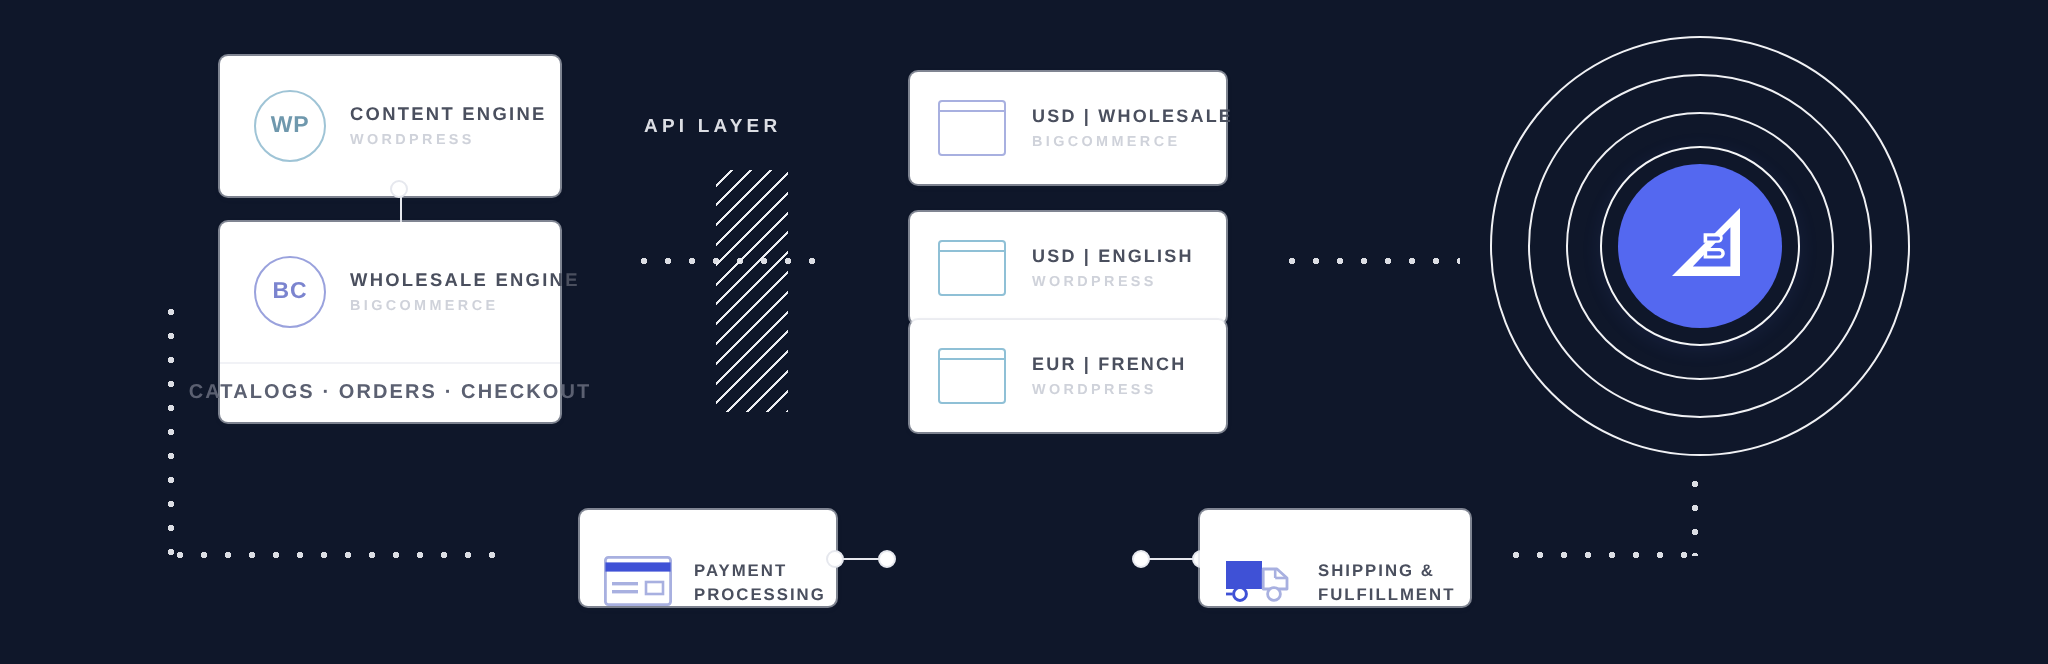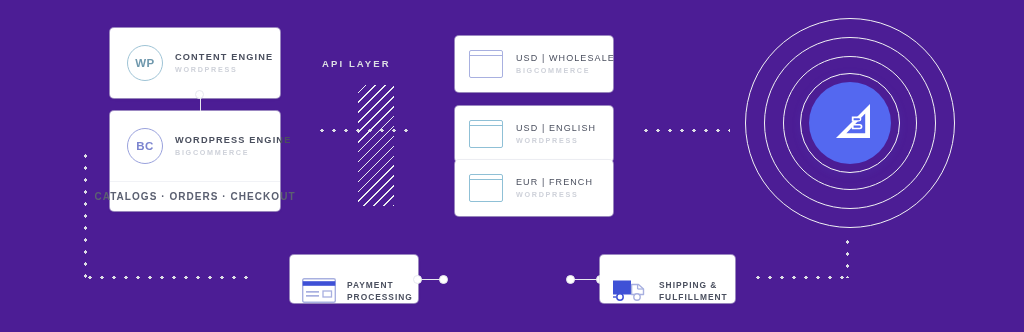--- a/index.html
+++ b/index.html
@@ -9,21 +9,21 @@
   }
   body {
     font-family: "Liberation Sans", sans-serif;
     -webkit-font-smoothing: antialiased;
   }
   #stage {
     position: relative;
     width: 1024px;
     height: 332px;
     overflow: hidden;
-    background: #4c1d95;
+    background: #0f172a;
   }
 
   
   .card {
     position: absolute;
     background: #ffffff;
     border-radius: 4px;
     box-shadow: 0 1px 3px rgba(60,64,80,0.10), 0 0 0 1px rgba(225,228,235,0.55);
     box-sizing: border-box;
   }
@@ -201,21 +201,21 @@
     left: 0; right: 0; top: 4px;
     height: 1.3px;
     background: #a8b0e0;
   }
   .window-icon.wp { border-color: #8fc0d6; }
   .window-icon.wp::before { background: #8fc0d6; }
 
   .store-text { margin-left: 13px; }
   .store-title {
     font-size: 9px;
-    font-weight: 400;
+    font-weight: 700;
     letter-spacing: 1.1px;
     color: #4a4f5e;
     white-space: nowrap;
     line-height: 1.25;
   }
   .store-sub {
     font-size: 7.2px;
     font-weight: 700;
     letter-spacing: 1.7px;
     color: #cfd2da;
@@ -327,21 +327,21 @@
   <div id="engine-link">
     <div class="bar"></div>
     <div class="node-dot" style="left:1px; top:0px;"></div>
     <div class="node-dot" style="left:1px; top:35px;"></div>
   </div>
 
   <div class="card" id="commerce-engine-card">
     <div class="engine-row">
       <div class="engine-circle bc">BC</div>
       <div class="engine-text">
-        <div class="engine-title">WORDPRESS ENGINE</div>
+        <div class="engine-title">WHOLESALE ENGINE</div>
         <div class="engine-sub">BIGCOMMERCE</div>
       </div>
     </div>
     <div class="card-divider"></div>
     <div class="catalog-line">CATALOGS · ORDERS · CHECKOUT</div>
   </div>
 
   <div id="api-layer-label">API LAYER</div>
   <div id="api-hatch"></div>
 

